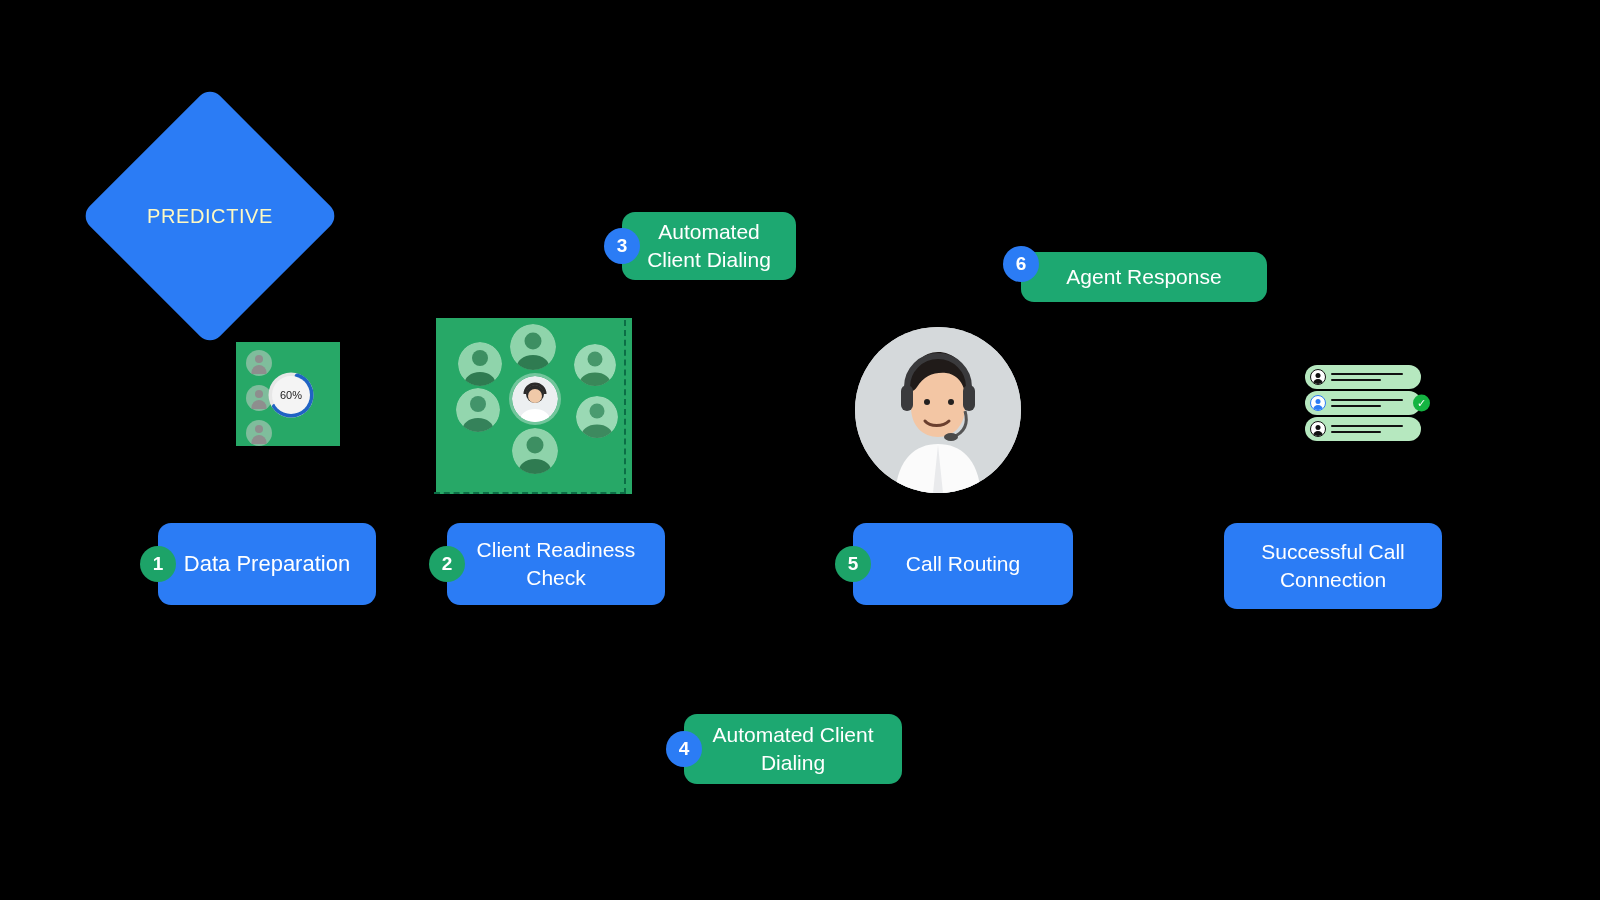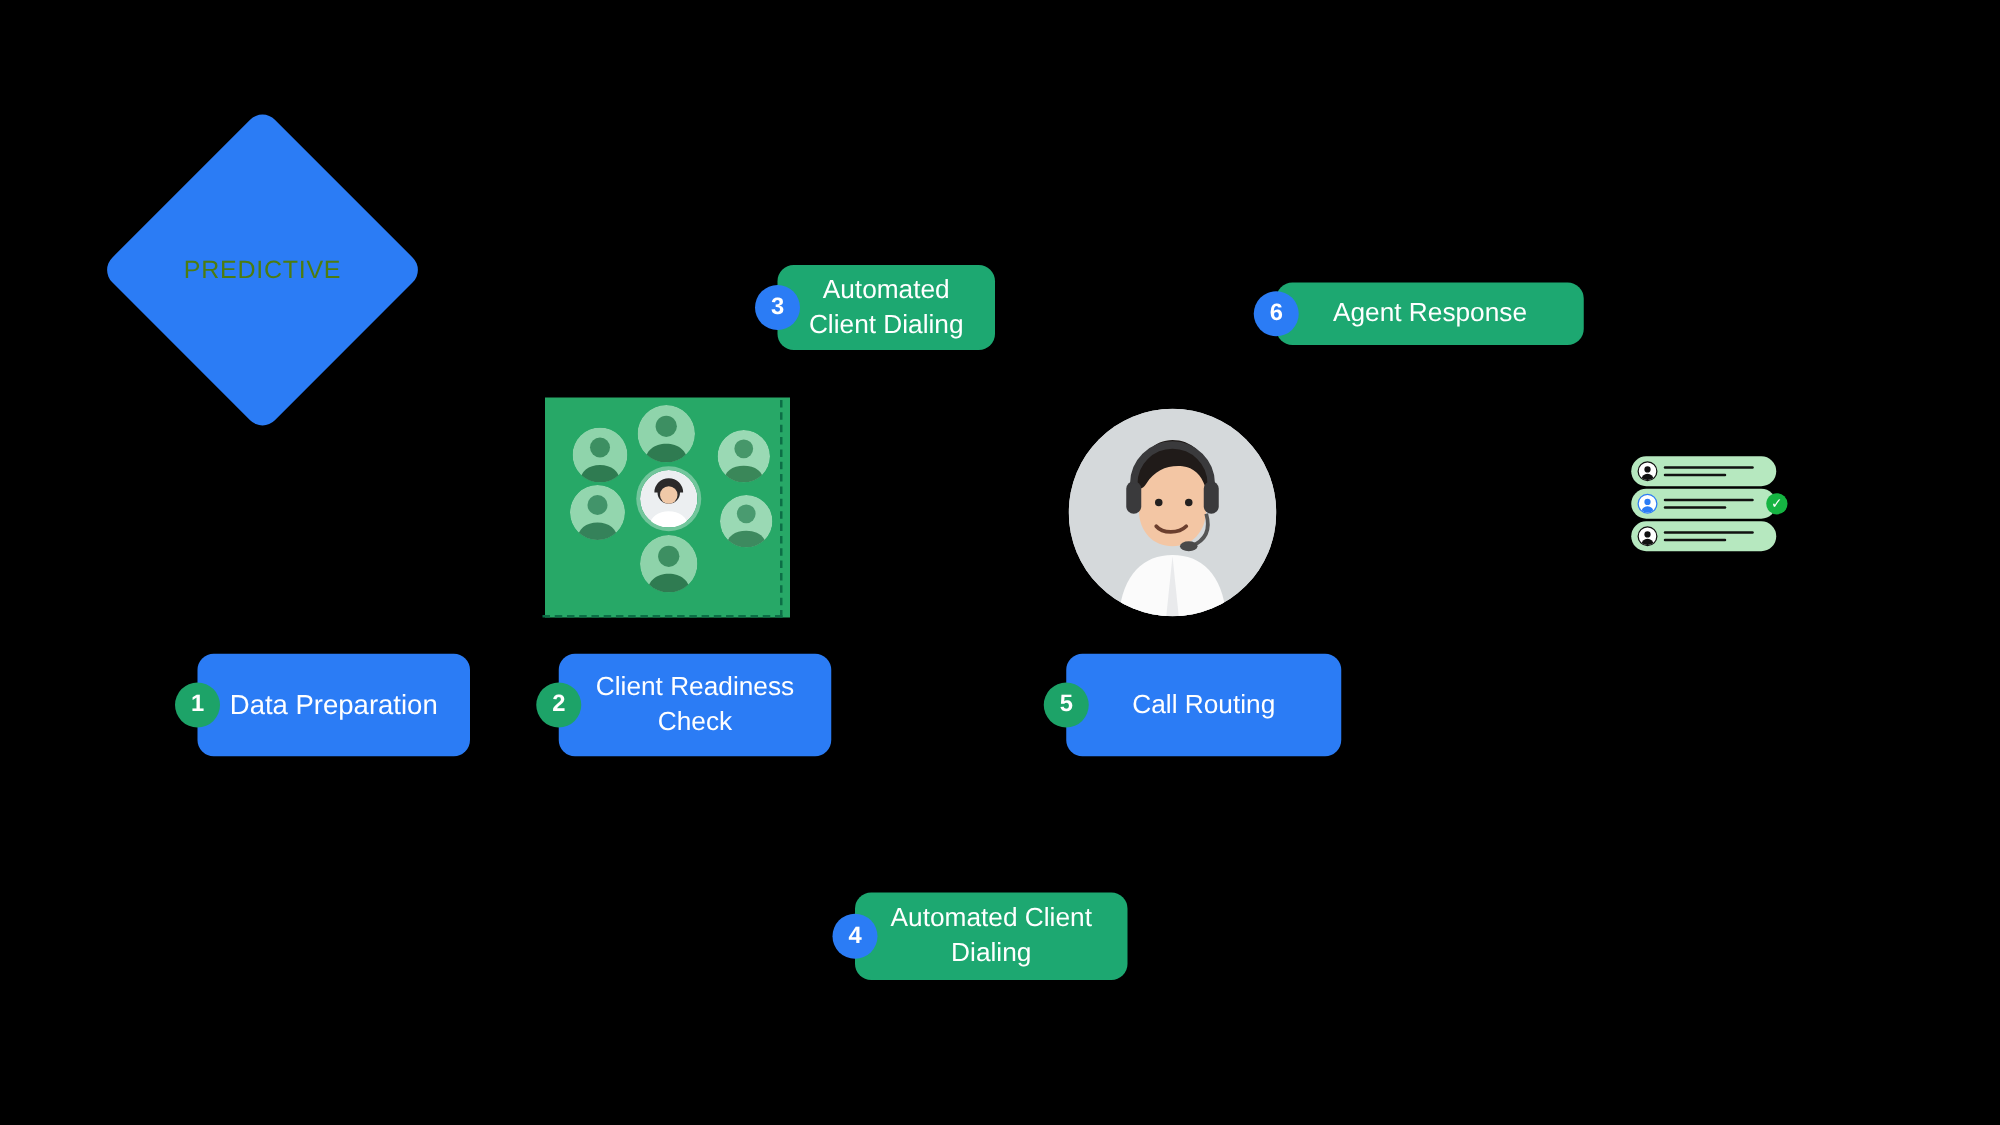--- a/index.html
+++ b/index.html
@@ -12,21 +12,21 @@
   #stage { position:relative; width:1600px; height:900px; }
 
   
   .diamond-wrap { position:absolute; left:118px; top:124px; width:184px; height:184px; }
   .diamond {
     width:184px; height:184px; background:#2b7cf5;
     transform:rotate(45deg); border-radius:14px;
   }
   .diamond-label {
     position:absolute; inset:0; display:flex; align-items:center; justify-content:center;
-    color:#4d7c0f; font-size:20px; letter-spacing:.6px; white-space:nowrap;
+    color:#fef9c3; font-size:20px; letter-spacing:.6px; white-space:nowrap;
   }
 
   
   .step { position:absolute; display:flex; align-items:center; }
   .badge {
     position:absolute; left:0; top:50%; transform:translate(-50%,-50%);
     width:36px; height:36px; border-radius:50%;
     display:flex; align-items:center; justify-content:center;
     color:#fff; font-size:19px; font-weight:bold; z-index:3;
   }
@@ -46,21 +46,21 @@
   #step1 .box { width:218px; height:82px; font-size:22px; }
   #step2 { left:447px; top:523px; }
   #step2 .box { width:218px; height:82px; font-size:21px; }
   #step3 { left:622px; top:212px; }
   #step3 .box { width:174px; height:68px; font-size:21px; }
   #step4 { left:684px; top:714px; }
   #step4 .box { width:218px; height:70px; font-size:21px; }
   #step5 { left:853px; top:523px; }
   #step5 .box { width:220px; height:82px; font-size:21px; }
   #step6 { left:1021px; top:226px; }
-  #step6 .box { width:246px; height:50px; font-size:21px; }
+  #step6 .box { width:246px; height:50px; font-size:21px;margin-top:26px; }
   #outcome { left:1224px; top:523px; }
   #outcome .box { width:218px; height:86px; font-size:21px; }
 
   
   #dataprep { position:absolute; left:236px; top:342px; width:104px; height:104px; background:#27a867; }
   #dataprep .pcol { position:absolute; left:10px; top:8px; display:flex; flex-direction:column; gap:9px; }
   .pico { width:26px; height:26px; border-radius:50%; background:#7fbd9c; display:block; position:relative; }
   .pico::before { content:""; position:absolute; left:50%; top:5px; transform:translateX(-50%);
     width:8px; height:8px; border-radius:50%; background:#8e8e8e; }
   .pico::after { content:""; position:absolute; left:50%; top:15px; transform:translateX(-50%);
@@ -115,20 +115,34 @@
 </head>
 <body>
 
 <div id="stage">
 
   <div class="diamond-wrap">
     <div class="diamond"></div>
     <div class="diamond-label">PREDICTIVE</div>
   </div>
 
+  <div id="dataprep">
+    <div class="pcol">
+      <span class="pico"></span>
+      <span class="pico"></span>
+      <span class="pico"></span>
+    </div>
+    <div class="ring">
+      <svg width="46" height="46" viewBox="0 0 46 46">
+        <circle cx="23" cy="23" r="20" fill="none" stroke="#e7e7e7" stroke-width="5"></circle>
+        <circle cx="23" cy="23" r="20" fill="none" stroke="#2063c4" stroke-width="5" stroke-linecap="round" stroke-dasharray="75.4 125.6" transform="rotate(-72 23 23)"></circle>
+      </svg>
+      <div class="disc">60%</div>
+    </div>
+  </div>
 
   <div id="agentgrid">
     <div class="dashed"></div>
     <div class="av" style="left:22px; top:24px; width:44px; height:44px;">
       <svg width="44" height="44" viewBox="0 0 44 44">
           <circle cx="22" cy="22" r="22" fill="#8fd4ab"></circle>
           <circle cx="22" cy="16" r="8" fill="#3d8f62"></circle>
           <path d="M6 44c0-9 7-14 16-14s16 5 16 14z" fill="#2f7b51"></path>
         </svg>
     </div>
@@ -253,14 +267,17 @@
   <div class="step" id="step5">
     <span class="badge green">5</span>
     <div class="box blue">Call Routing</div>
   </div>
 
   <div class="step" id="step6">
     <span class="badge blue">6</span>
     <div class="box green">Agent Response</div>
   </div>
 
+  <div class="step" id="outcome">
+    <div class="box blue">Successful Call Connection</div>
+  </div>
 
 </div>
 
 </body></html>

